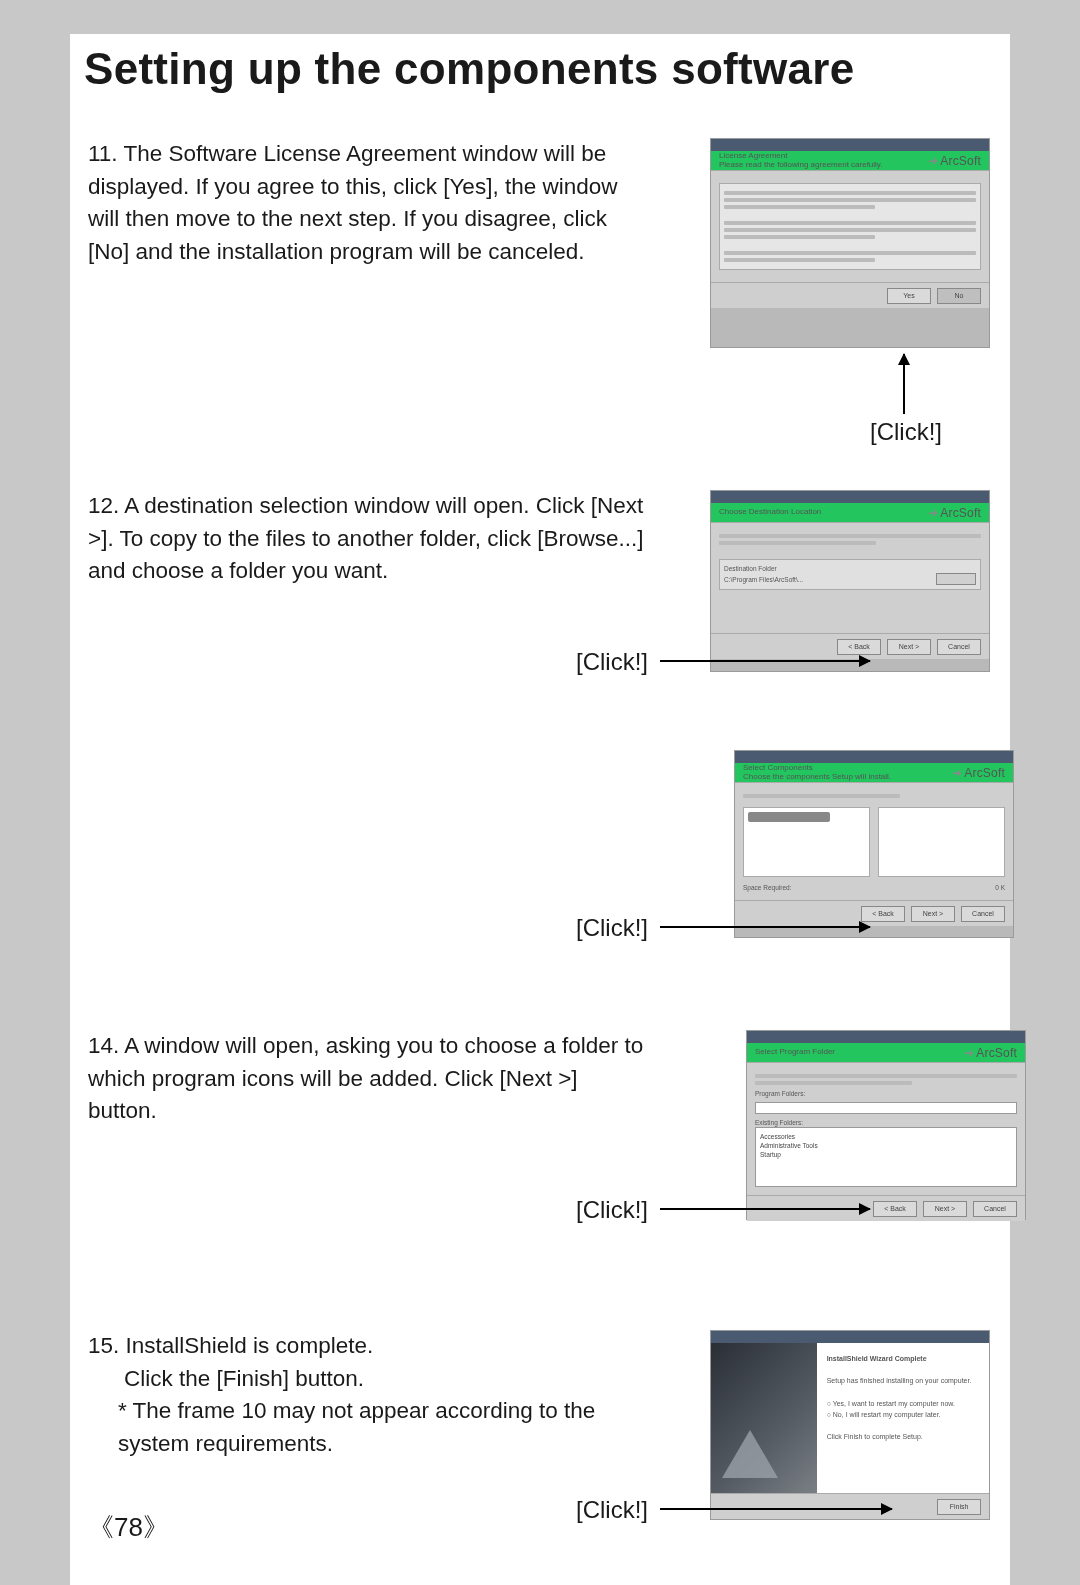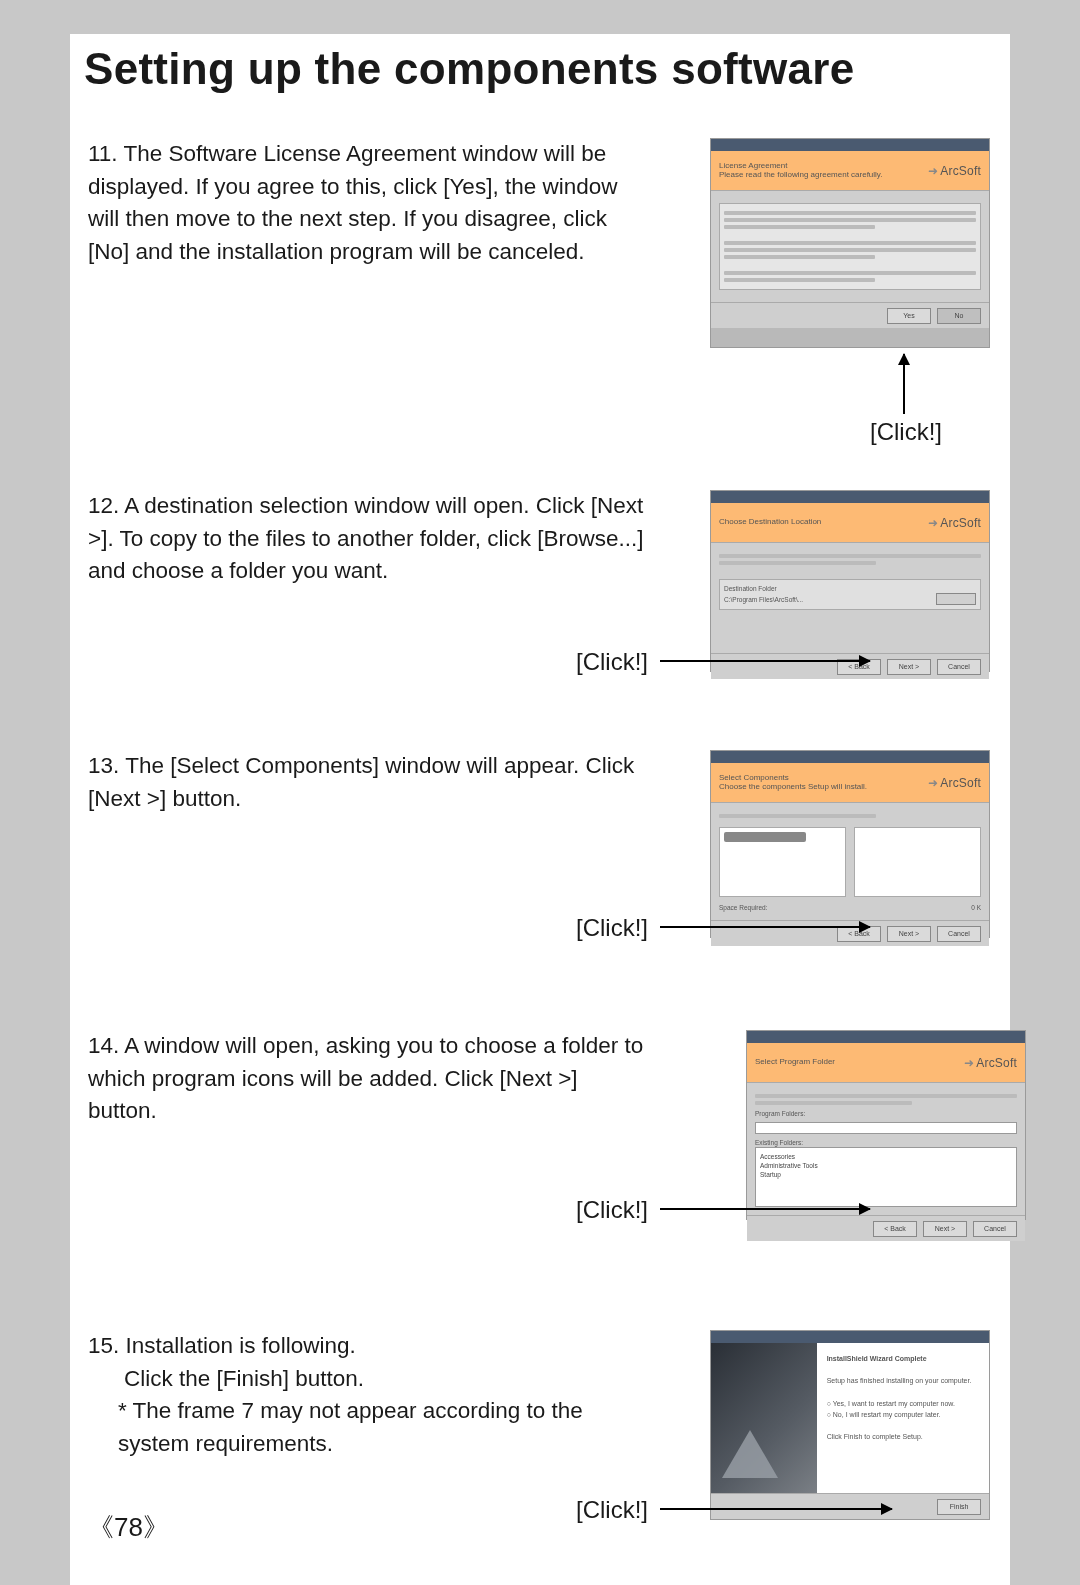--- a/index.html
+++ b/index.html
@@ -12,21 +12,21 @@
   .top-bar{position:absolute;left:70px;right:70px;top:0;height:34px;background:#c8c8c8}
   .title{position:absolute;left:70px;right:70px;top:34px;background:#fff;padding:10px 14px 16px 14px;font-size:44px;font-weight:bold;letter-spacing:.3px}
   .content{position:absolute;left:70px;right:70px;top:110px;bottom:0}
   .step{position:absolute;left:18px;width:560px;font-size:22.5px;line-height:1.45}
   .step .num{display:inline}
   .step .txt{display:inline}
   .step .indent{display:block;padding-left:36px}
   .step15{left:18px;width:560px}
   .shot{position:absolute;width:280px;border:1px solid #9a9a9a;background:#b9b9b9}
   .shot .title-bar{height:12px;background:#4a5a70}
-  .shot .header{height:40px;background:#fdba74;border-bottom:1px solid #aaa;display:flex;align-items:center;justify-content:space-between;padding:0 8px}
+  .shot .header{height:20px;background:#22c55e;border-bottom:1px solid #aaa;display:flex;align-items:center;justify-content:space-between;padding:0 8px}
   .shot .header .hdrtxt{font-size:8px;color:#555;line-height:1.1}
   .shot .logo{font-size:12px;color:#555;letter-spacing:.2px}
   .shot .logo::before{content:"\279C";margin-right:2px;font-style:normal;color:#888}
   .shot .body{background:#cfcfcf;min-height:90px;padding:8px;font-size:7px;color:#555;line-height:1.4}
   .shot .panel{background:#e6e6e6;border:1px solid #aaa;padding:4px;margin:4px 0;font-size:6.5px;color:#666}
   .shot .body-white{background:#fff;border:1px solid #aaa;min-height:60px;margin:6px 0;padding:4px;font-size:6.5px;color:#333}
   .shot .footer{height:26px;background:#cfcfcf;border-top:1px solid #aaa;display:flex;justify-content:flex-end;align-items:center;gap:6px;padding:0 8px}
   .shot .btn{width:44px;height:16px;background:#dadada;border:1px solid #888;font-size:7px;display:flex;align-items:center;justify-content:center;color:#444}
   .shot .btn.dark{background:#bfbfbf}
   .click-label{position:absolute;font-size:24px}
@@ -120,26 +120,22 @@
       </div>
       <div class="footer">
         <div class="btn">&lt; Back</div>
         <div class="btn">Next &gt;</div>
         <div class="btn">Cancel</div>
       </div>
     </div>
     <div class="click-label" style="left:506px;top:538px">[Click!]</div>
     <div class="arrow-h" style="left:590px;top:550px;width:210px"></div>
 
-    <div class="step" style="top:640px">
-      <span class="num">13.</span>
-      <span class="txt">The [Select Components] window will appear. Click [Next &gt;] button.</span>
-    </div>
-
-    <div class="shot" style="top:640px;left:640px;height:188px">
+
+    <div class="shot" style="top:640px;left:664px;height:188px">
       <div class="title-bar"></div>
       <div class="header">
         <div class="hdrtxt">Select Components<br>Choose the components Setup will install.</div>
         <div class="logo">ArcSoft</div>
       </div>
       <div class="body" style="min-height:116px">
         <div class="line short"></div>
         <div class="mid">
           <div class="col">
               <div class="body-white" style="min-height:70px">
@@ -189,23 +185,23 @@
         <div class="btn">&lt; Back</div>
         <div class="btn">Next &gt;</div>
         <div class="btn">Cancel</div>
       </div>
     </div>
     <div class="click-label" style="left:506px;top:1086px">[Click!]</div>
     <div class="arrow-h" style="left:590px;top:1098px;width:210px"></div>
 
     <div class="step step15" style="top:1220px">
       <span class="num">15.</span>
-      <span class="txt">Installation is following.</span>
+      <span class="txt">InstallShield is complete.</span>
       <span class="indent">Click the [Finish] button.</span>
-      <span class="indent" style="padding-left:30px">* The frame 7 may not appear according to the system requirements.</span>
+      <span class="indent" style="padding-left:30px">* The frame 10 may not appear according to the system requirements.</span>
     </div>
 
     <div class="shot shot-finish" style="top:1220px;left:640px;height:190px">
       <div class="title-bar"></div>
       <div class="body">
         <div class="left-pane">
           <div class="lp-bg"></div>
           <div class="lp-tri"></div>
         </div>
         <div class="right-pane">

